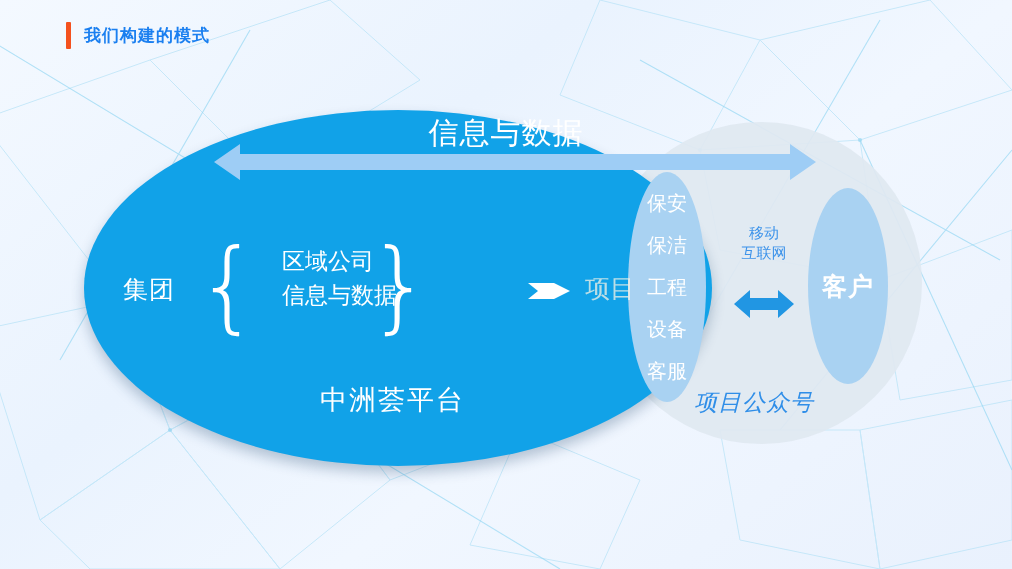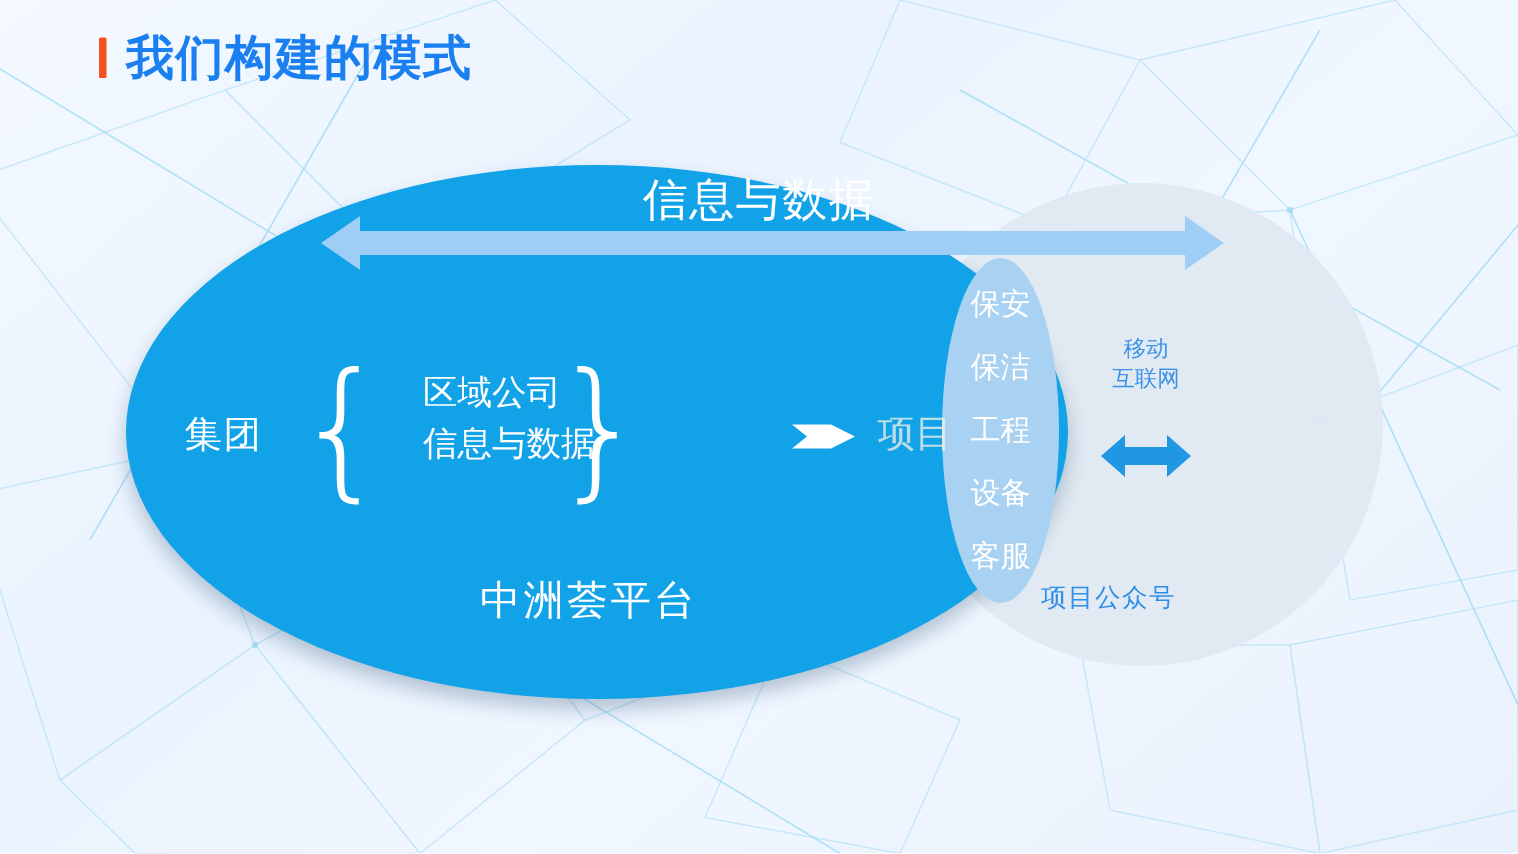--- a/index.html
+++ b/index.html
@@ -39,21 +39,21 @@
     gap: 13px;
     z-index: 20;
   }
   .title-bar {
     width: 5px;
     height: 27px;
     background: #f4511e;
     border-radius: 1px;
   }
   .title-text {
-    font-size: 32px;
+    font-size: 17px;
     font-weight: bold;
     color: #1a7ff0;
     letter-spacing: 1px;
     line-height: 1;
     white-space: nowrap;
   }
 
   
   .right-circle {
     position: absolute;
@@ -255,24 +255,25 @@
     z-index: 12;
     white-space: nowrap;
   }
 
   
   .public-account-label {
     position: absolute;
     left: 694px;
     top: 387px;
     color: #2f8ee8;
-    font-size: 17px;
-    letter-spacing: 1px;
-    z-index: 12;
-    white-space: nowrap;
+    font-size: 23px;
+    letter-spacing: 1px;
+    z-index: 12;
+    white-space: nowrap;
+    font-style: italic;
   }
 </style>
 </head>
 <body>
 
 <div id="slide">
 
   <svg id="bg-mesh" viewBox="0 0 1012 569" preserveAspectRatio="none">
     <g stroke="#b9e3f7" stroke-width="1" fill="none" opacity="0.75">
       <path d="M-20,120 L150,60 L265,175 L120,300 Z"></path>
@@ -356,16 +357,19 @@
 
   <div class="mobile-net">
     <div class="mobile-net-line">移动</div>
     <div class="mobile-net-line">互联网</div>
   </div>
 
   <svg class="double-arrow-small" viewBox="0 0 60 32">
     <polygon points="0,16 16,2 16,10 44,10 44,2 60,16 44,30 44,22 16,22 16,30" fill="#2196e3"></polygon>
   </svg>
 
+  <div class="customer-ellipse">
+    <div class="customer-label">客户</div>
+  </div>
 
   <div class="public-account-label">项目公众号</div>
 
 </div>
 
 </body></html>

